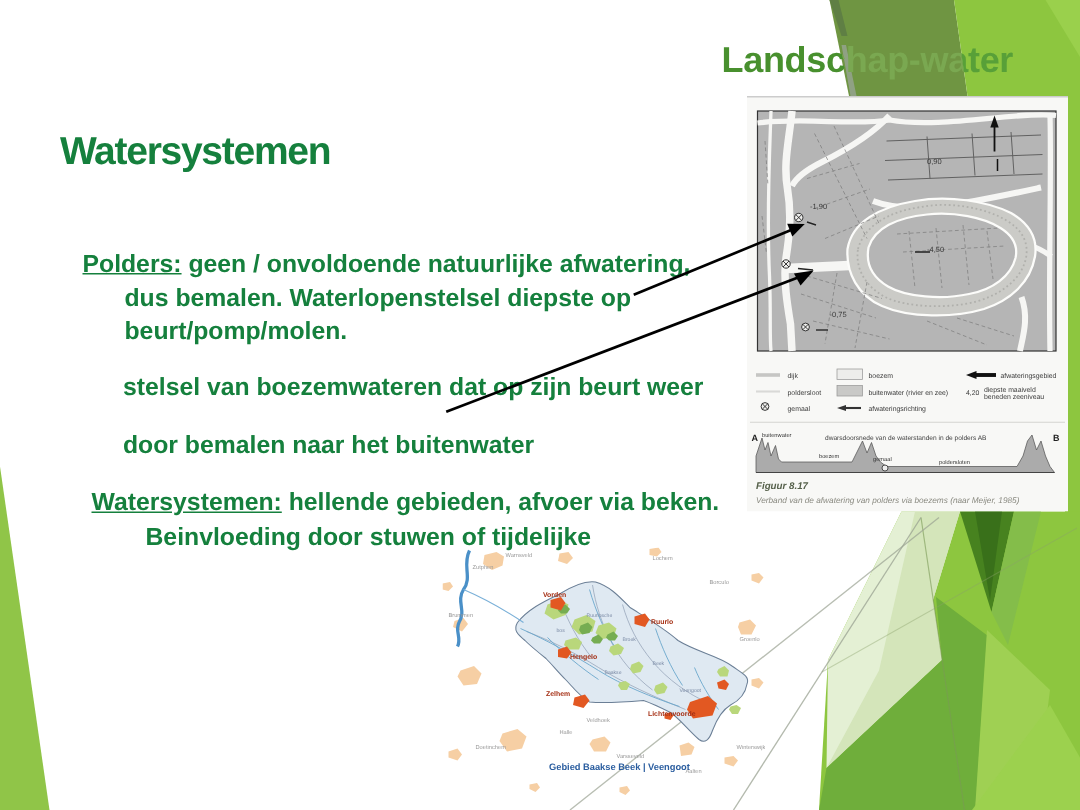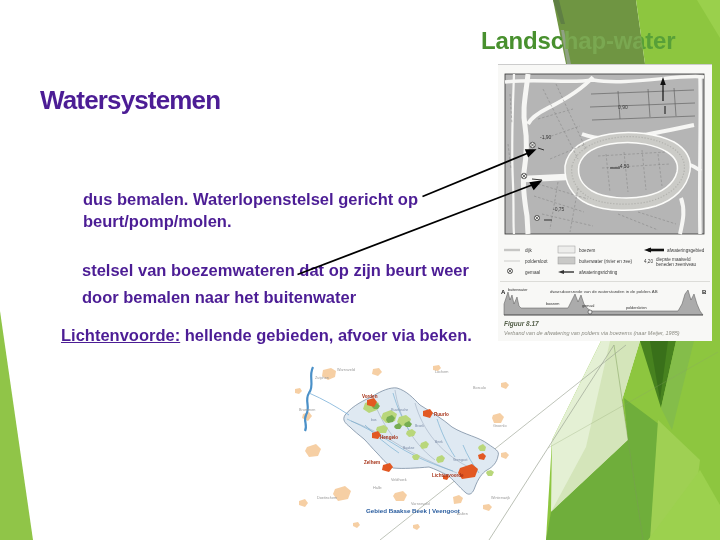--- a/index.html
+++ b/index.html
@@ -1,18 +1,18 @@
 <!DOCTYPE html>
 <html><head>
 <meta charset="utf-8">
 <style>
 html,body{margin:0;padding:0;background:#fff}
 #slide{position:relative;width:720px;height:540px;overflow:hidden;background:#fff;font-family:"Liberation Sans",sans-serif}
 .abs{position:absolute}
-.line{position:absolute;white-space:pre;font-size:16.5px;font-weight:bold;color:#4c1d95;line-height:20px}
+.line{position:absolute;white-space:pre;font-size:16.5px;font-weight:bold;color:#15803d;line-height:20px}
 </style>
 </head>
 <body>
 <div id="slide">
 
 <svg class="abs" style="left:0;top:0" width="720" height="540" viewBox="0 0 720 540">
 
   <polygon points="0,311 33,540 0,540" fill="#90c548"></polygon>
 
   <polygon points="553,0 636,0 645,64 566,64" fill="#6f9542"></polygon>
@@ -55,32 +55,34 @@
 </svg>
 
 <div class="abs" style="left:481px;top:27px;width:239px;font-size:24px;line-height:28px;font-weight:bold;color:#48902e;white-space:pre;letter-spacing:-0.2px;clip-path:polygon(0 0,78.5px 0,84.2px 28px,0 28px)">Landschap-water</div>
 
 <div class="abs" style="left:481px;top:27px;width:239px;font-size:24px;line-height:28px;font-weight:bold;color:#7aa851;white-space:pre;letter-spacing:-0.2px;clip-path:polygon(78.5px 0,158.7px 0,162.6px 28px,84.2px 28px)">Landschap-water</div>
 
 <div class="abs" style="left:481px;top:27px;width:239px;font-size:24px;line-height:28px;font-weight:bold;color:#58a038;white-space:pre;letter-spacing:-0.2px;clip-path:polygon(158.7px 0,239px 0,239px 28px,162.6px 28px)">Landschap-water</div>
 
 <div class="line" style="left:40px;top:85px;font-size:26px;line-height:30px;letter-spacing:-0.85px">Watersystemen</div>
 
-
-<div class="line" style="left:83px;top:189px">dus bemalen. Waterlopenstelsel gericht op</div>
+<div class="line" style="left:55px;top:166px"><u>Polders:</u> geen / onvoldoende natuurlijke afwatering,</div>
+
+<div class="line" style="left:83px;top:189px">dus bemalen. Waterlopenstelsel diepste op</div>
 
 <div class="line" style="left:83px;top:211px">beurt/pomp/molen.</div>
 
 
-<div class="line" style="left:82px;top:260px">stelsel van boezemwateren dat op zijn beurt weer</div>
+<div class="line" style="left:82px;top:248px">stelsel van boezemwateren dat op zijn beurt weer</div>
 
 <div class="line" style="left:82px;top:287px">door bemalen naar het buitenwater</div>
 
-<div class="line" style="left:61px;top:325px"><u>Lichtenvoorde:</u> hellende gebieden, afvoer via beken.</div>
-
+<div class="line" style="left:61px;top:325px"><u>Watersystemen:</u> hellende gebieden, afvoer via beken.</div>
+
+<div class="line" style="left:97px;top:348px">Beinvloeding door stuwen of tijdelijke</div>
 
 
 <svg class="abs" style="left:498px;top:64px" width="214" height="277" viewBox="0 0 214 277">
   <rect x="0" y="0" width="214" height="277" fill="#f8f8f6"></rect>
   <line x1="0" y1="0.5" x2="214" y2="0.5" stroke="#cccccc" stroke-width="1"></line>
 
   <g>
     <rect x="7" y="10" width="199" height="160" fill="#b5b5b5" stroke="#333" stroke-width="0.8"></rect>
   </g>
 

